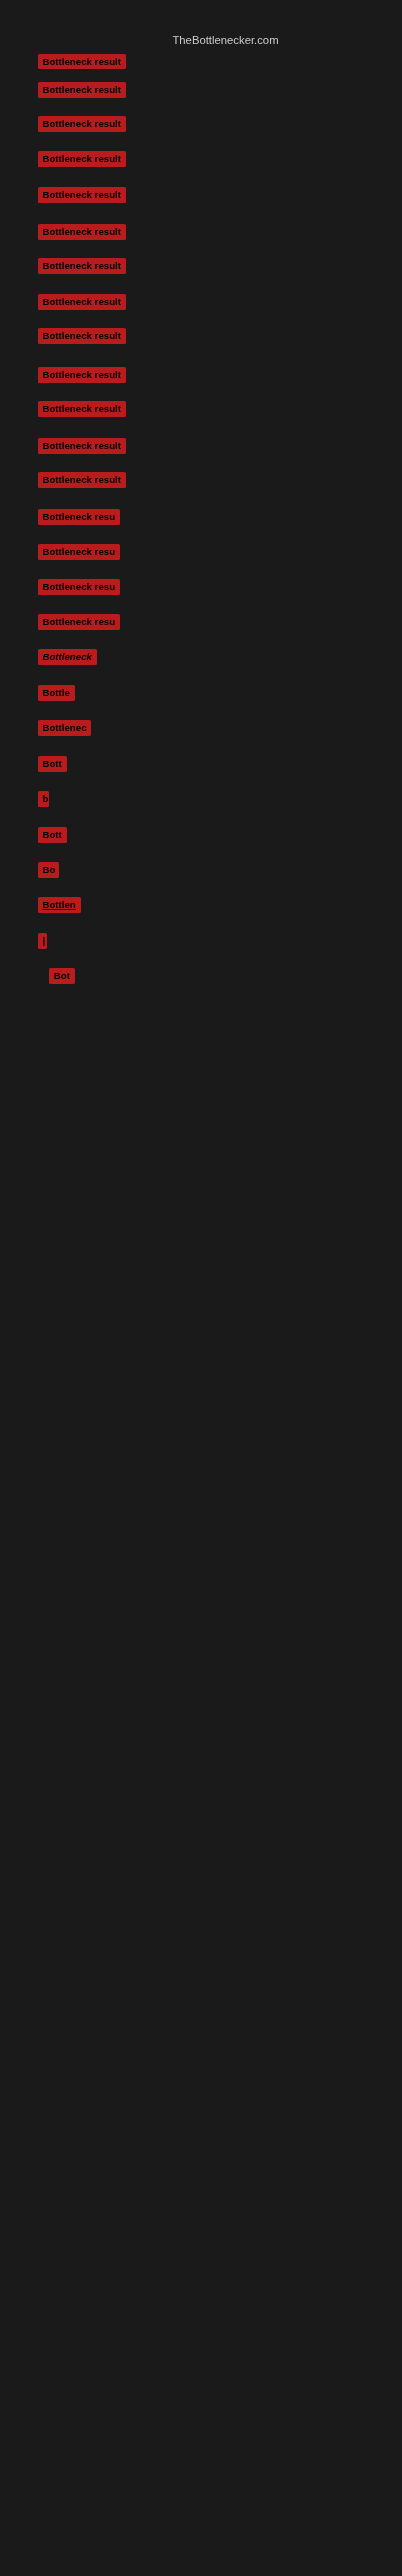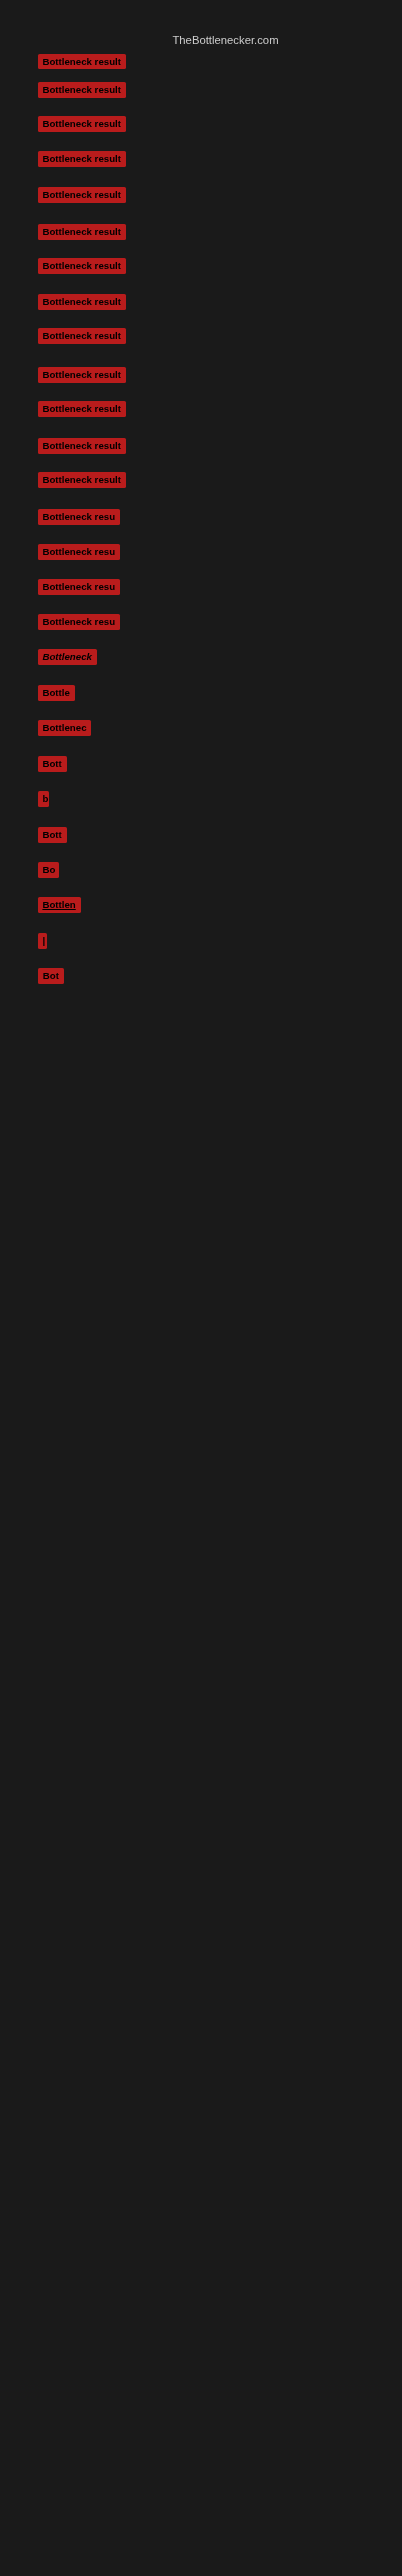--- a/index.html
+++ b/index.html
@@ -58,15 +58,15 @@
     <div style="position: absolute; top: 578px; left: 1.6px;"><span class="bottleneck-label" style="max-width: 93px;">Bottleneck resu</span></div>
     <div style="position: absolute; top: 613px; left: 1.6px;"><span class="bottleneck-label" style="max-width: 72px; font-style: italic;">Bottleneck</span></div>
     <div style="position: absolute; top: 649px; left: 1.6px;"><span class="bottleneck-label" style="max-width: 44px;">Bottle</span></div>
     <div style="position: absolute; top: 684px; left: 1.6px;"><span class="bottleneck-label" style="max-width: 60px;">Bottlenec</span></div>
     <div style="position: absolute; top: 720px; left: 1.6px;"><span class="bottleneck-label" style="max-width: 34px;">Bott</span></div>
     <div style="position: absolute; top: 755px; left: 1.6px;"><span class="bottleneck-label" style="max-width: 11.3px;">b</span></div>
     <div style="position: absolute; top: 791px; left: 1.6px;"><span class="bottleneck-label" style="max-width: 34px;">Bott</span></div>
     <div style="position: absolute; top: 826px; left: 1.6px;"><span class="bottleneck-label" style="max-width: 21px; text-align: center;">Bo</span></div>
     <div style="position: absolute; top: 861px; left: 1.6px;"><span class="bottleneck-label" style="max-width: 48px; text-decoration: underline;">Bottlen</span></div>
     <div style="position: absolute; top: 897px; left: 1.6px;"><span class="bottleneck-label" style="max-width: 6.4px;">|</span></div>
-    <div style="position: absolute; top: 932px; left: 2px;"><span class="bottleneck-label" style="max-width: 27px;">Bot</span></div>
+    <div style="position: absolute; top: 932px; left: 13px;"><span class="bottleneck-label" style="max-width: 27px;">Bot</span></div>
   </div>
 
 
 </body></html>

